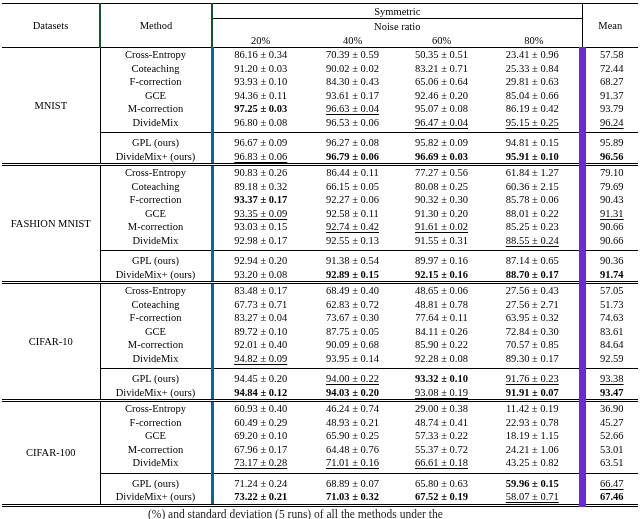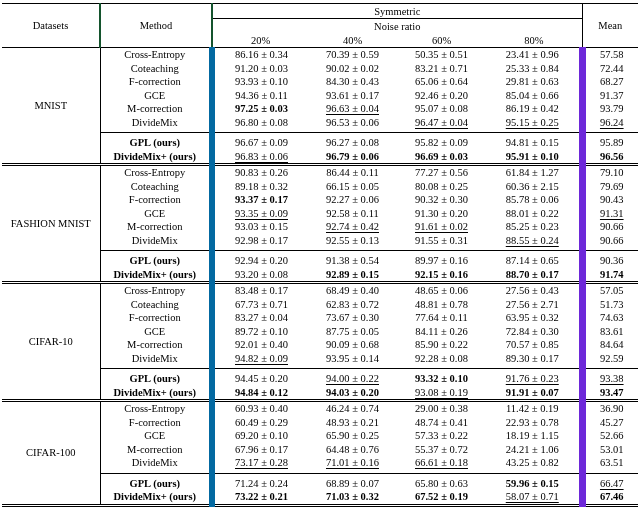--- a/index.html
+++ b/index.html
@@ -29,25 +29,25 @@
     height: 13.5px;
     white-space: nowrap;
   }
   thead th { height: 14px; }
   .bar-r { border-right: 2px solid #14532d; }
   .bar-l { border-left: 1px solid #000; }
   .sym-th { border-bottom: 1px solid #000; }
   tbody.section { border-top: 3px double #000; }
   tbody.section:first-of-type { border-top: 1.8px solid #000; }
   td.ds-cell { border-right: 1px solid #000; white-space: normal; line-height: 12px; }
-  td.method-cell { border-right: 6px solid #0369a1; margin-top: 29px; }
+  td.method-cell { border-right: 3px solid #0369a1; margin-top: 29px; }
   td.mean-cell { border-left: 7px solid #6d28d9; }
   tr.ours-first td { border-top: 1px solid #000; padding-top: 3px; }
   tr.pre-ours td { padding-bottom: 3px; }
-  tr.ours td.method-cell { font-weight: bold; }
+  tr.ours td.method-cell { font-weight: normal; }
   .b { font-weight: bold; margin-top: 24px; }
   .u { text-decoration: underline; text-underline-offset: 1.5px; margin-top: 24px; }
   .caption {
     position: absolute;
     left: 148px;
     top: 508px;
     font-size: 11.5px;
     color: #222;
     white-space: nowrap;
   }
@@ -337,13 +337,14 @@
         <tr class="ours">
           <td class="method-cell">DivideMix+ (ours)</td>
           <td class="b">73.22 ± 0.21</td>
           <td class="b">71.03 ± 0.32</td>
           <td class="b">67.52 ± 0.19</td>
           <td class="u">58.07 ± 0.71</td>
           <td class="b mean-cell">67.46</td>
         </tr>
       </tbody>
     </table>
+  <div class="caption">(%) and standard deviation (5 runs) of all the methods under the</div>
 </div>
 
 </body></html>

